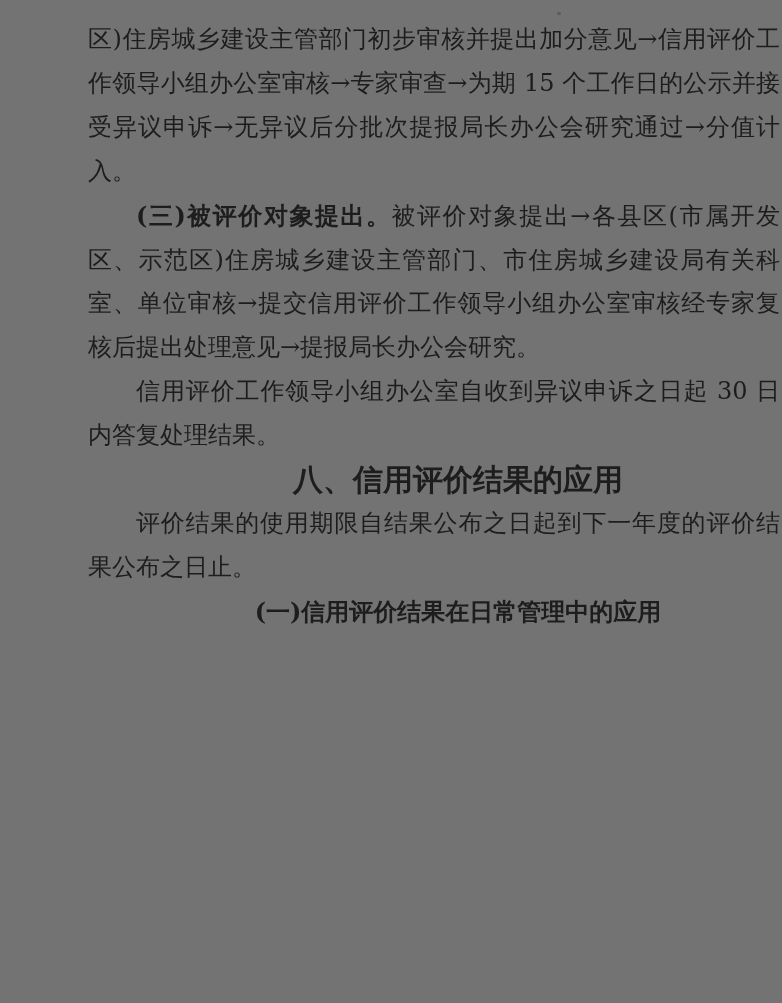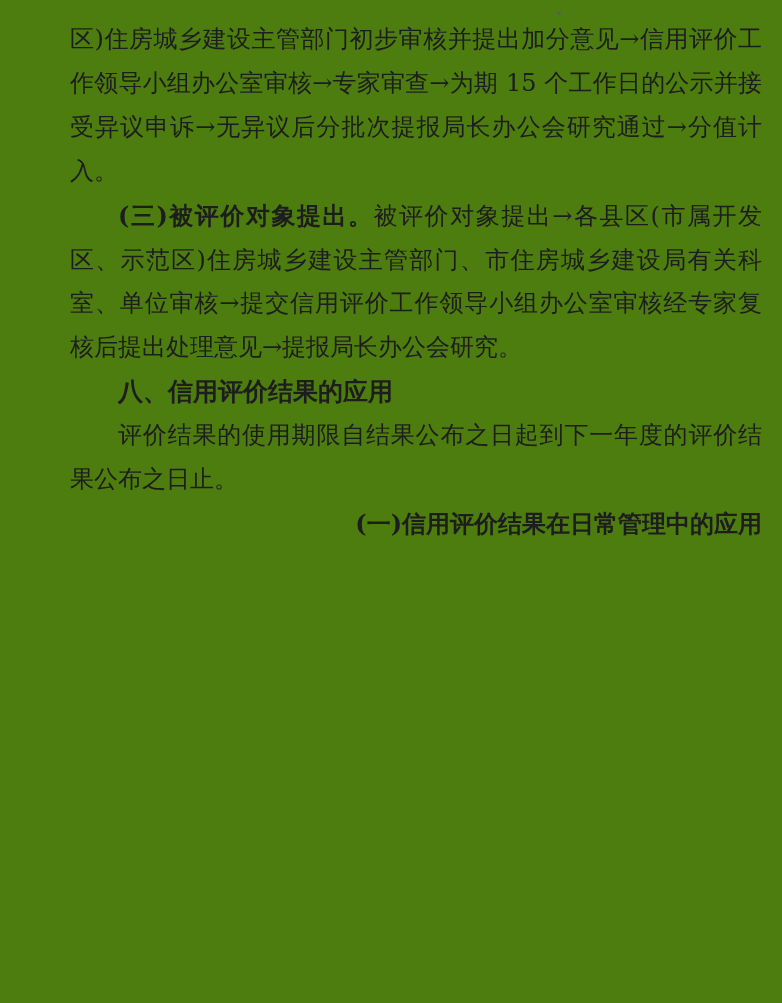--- a/index.html
+++ b/index.html
@@ -15,49 +15,49 @@
     font-family: "DejaVu Serif", "Liberation Serif", serif;
     color: #1d1d1d;
   }
   .page {
     position: absolute;
     top: 0;
     left: 0;
     width: 782px;
     height: 1003px;
     box-sizing: border-box;
-    padding: 17px 20px 0 70px;
-    background: #4d7c0f;
+    padding: 17px 20px 0 88px;
+    background: #737373;
   }
   .doc {
     width: 692px;
   }
   .doc p {
     margin: 0;
     font-size: 24px;
     line-height: 43.9px;
     text-align: justify;
     text-justify: inter-character;
   }
   .doc p.indent {
     text-indent: 48px;
   }
   .lead {
     font-weight: bold;
   }
   .doc p.heading {
     font-family: "DejaVu Sans", "Liberation Sans", sans-serif;
     font-weight: bold;
-    font-size: 25px;
-    text-align: left;
+    font-size: 30px;
+    text-align: center;
     text-justify: auto;
   }
   .doc p.subheading {
     font-weight: bold;
-    text-align: right;
+    text-align: center;
     text-justify: auto;
   }
   .speck {
     position: absolute;
     left: 557px;
     top: 12px;
     width: 4px;
     height: 3px;
     background: #5a5a5a;
     border-radius: 50%;
@@ -68,20 +68,21 @@
 
 <div class="page">
   <span class="speck"></span>
   <div class="doc">
 
     <p class="body"><span class="lead"></span><span>区)住房城乡建设主管部门初步审核并提出加分意见→信用评价工作领导小组办公室审核→专家审查→为期 15 个工作日的公示并接受异议申诉→无异议后分批次提报局长办公会研究通过→分值计入。</span></p>
 
 
     <p class="body indent"><span class="lead">(三)被评价对象提出。</span><span>被评价对象提出→各县区(市属开发区、示范区)住房城乡建设主管部门、市住房城乡建设局有关科室、单位审核→提交信用评价工作领导小组办公室审核经专家复核后提出处理意见→提报局长办公会研究。</span></p>
 
+    <p class="body indent"><span>信用评价工作领导小组办公室自收到异议申诉之日起 30 日内答复处理结果。</span></p>
 
     <p class="heading indent"><span>八、信用评价结果的应用</span></p>
 
     <p class="body indent"><span>评价结果的使用期限自结果公布之日起到下一年度的评价结果公布之日止。</span></p>
 
     <p class="subheading indent"><span>(一)信用评价结果在日常管理中的应用</span></p>
 
 
   </div>
 </div>

